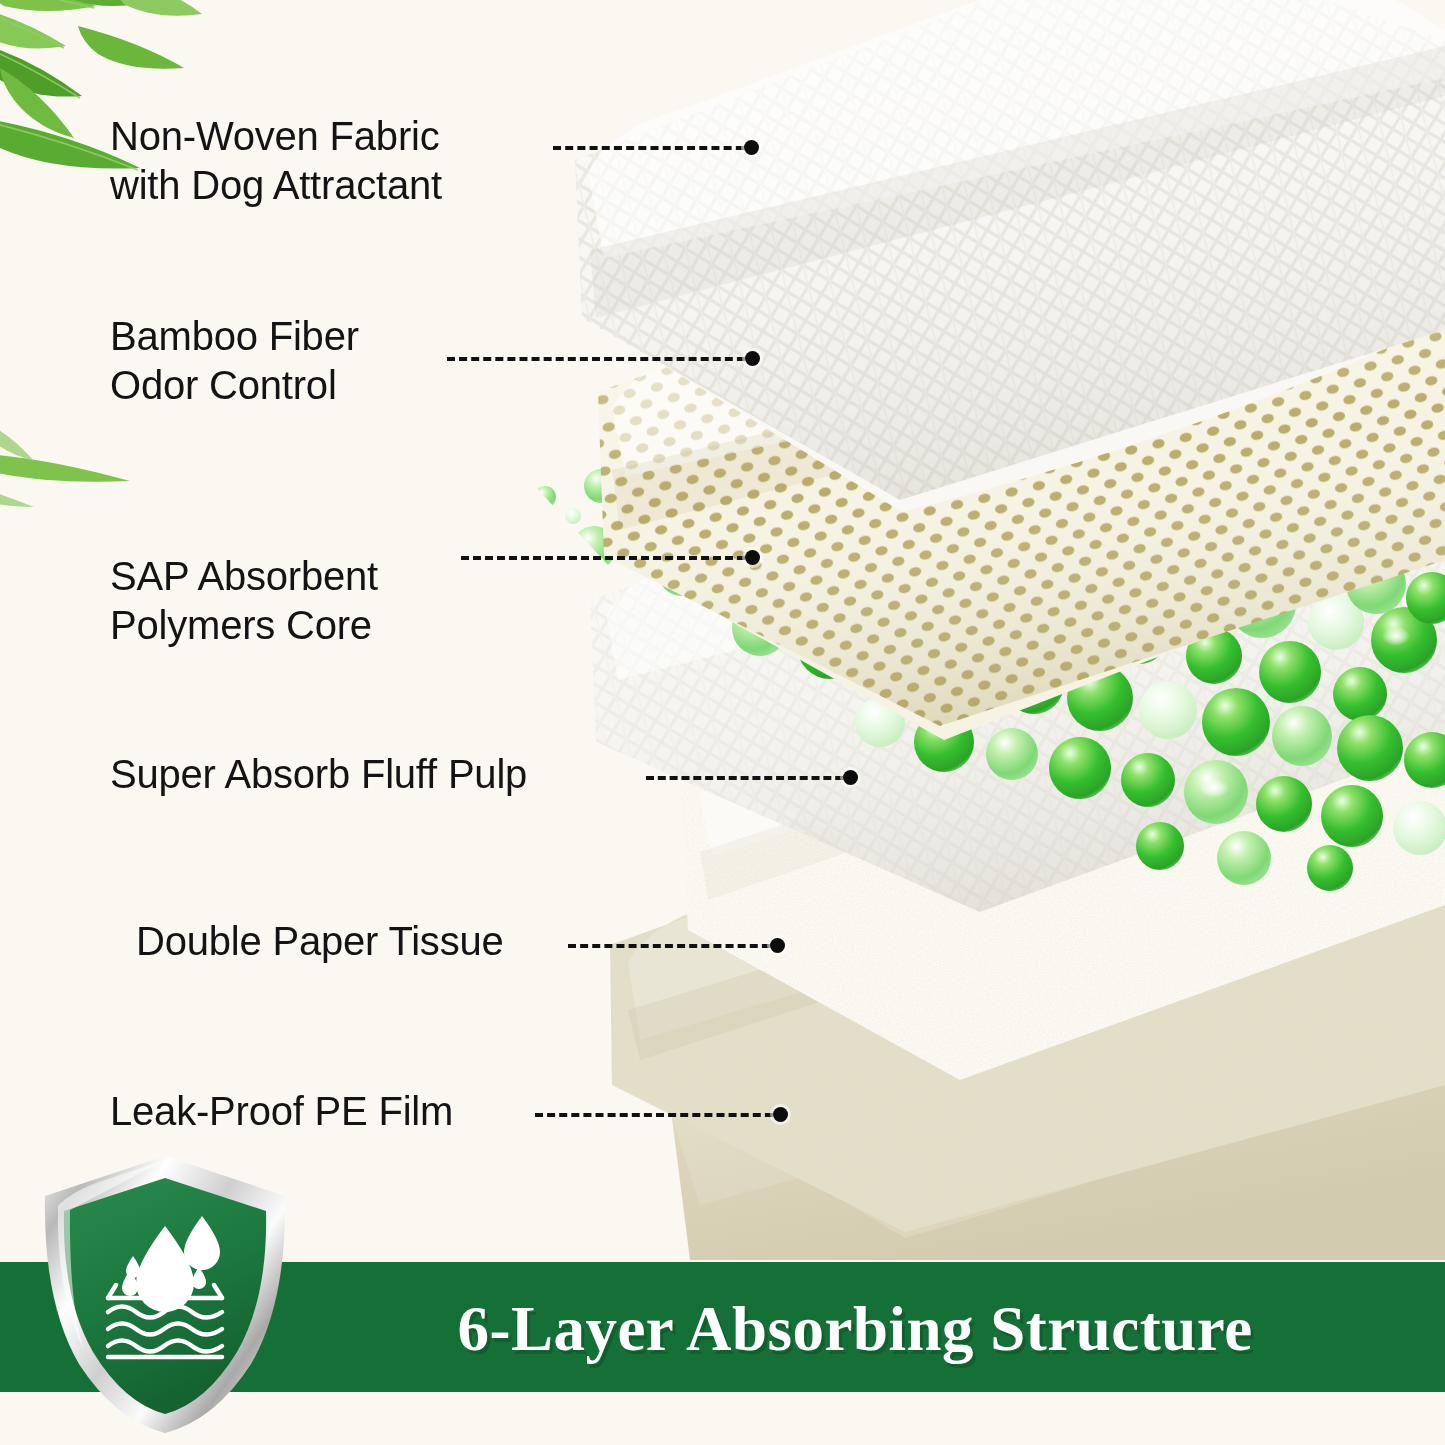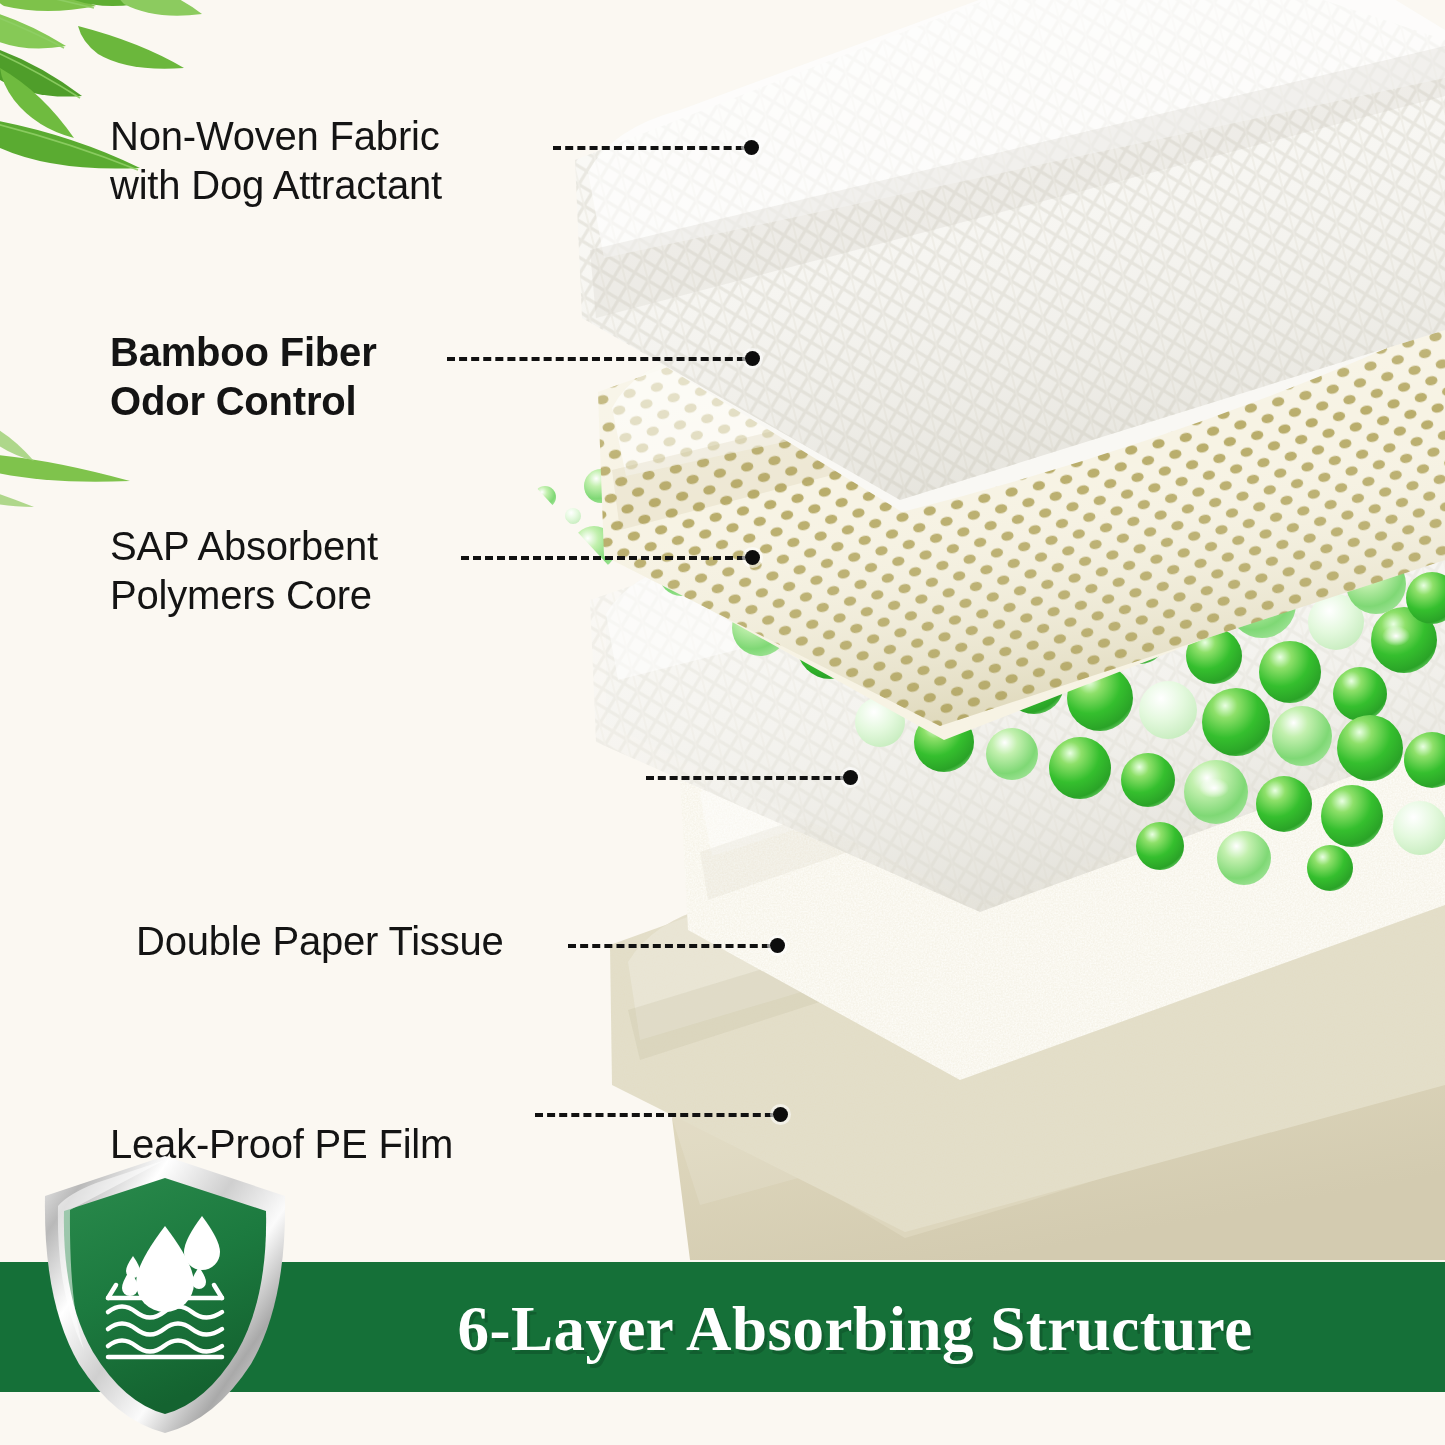--- a/index.html
+++ b/index.html
@@ -311,46 +311,47 @@
     <path d="M0 86 Q36 96 76 112 Q34 112 12 100 Q2 94 0 86 Z" fill="#8ec95f" opacity=".7"></path>
   </svg>
 
   <div class="label" style="left:110px;top:112px;">Non-Woven Fabric
 with Dog Attractant</div>
   <div class="leader" style="left:553px;top:140px;width:203px;">
     <div class="dline"></div>
     <div class="dot"></div>
   </div>
 
-  <div class="label" style="left:110px;top:328px;font-weight:bold;">Bamboo Fiber
+  <div class="label" style="left:110px;top:312px;">Bamboo Fiber
 Odor Control</div>
   <div class="leader" style="left:447px;top:351px;width:310px;">
     <div class="dline"></div>
     <div class="dot"></div>
   </div>
 
-  <div class="label" style="left:110px;top:522px;">SAP Absorbent
+  <div class="label" style="left:110px;top:552px;">SAP Absorbent
 Polymers Core</div>
   <div class="leader" style="left:461px;top:550px;width:296px;">
     <div class="dline"></div>
     <div class="dot"></div>
   </div>
 
+  <div class="label" style="left:110px;top:750px;">Super Absorb Fluff Pulp</div>
   <div class="leader" style="left:646px;top:770px;width:209px;">
     <div class="dline"></div>
     <div class="dot"></div>
   </div>
 
   <div class="label" style="left:110px;top:917px;margin-left:26px;">Double Paper Tissue</div>
   <div class="leader" style="left:568px;top:938px;width:214px;">
     <div class="dline"></div>
     <div class="dot"></div>
   </div>
 
-  <div class="label" style="left:110px;top:1120px;">Leak-Proof PE Film</div>
+  <div class="label" style="left:110px;top:1087px;">Leak-Proof PE Film</div>
   <div class="leader" style="left:535px;top:1107px;width:250px;">
     <div class="dline"></div>
     <div class="dot"></div>
   </div>
 
   <div class="banner"></div>
   <div class="banner-title">6-Layer Absorbing Structure</div>
 
   <svg class="shield" viewBox="0 0 258 285">
     <defs>

